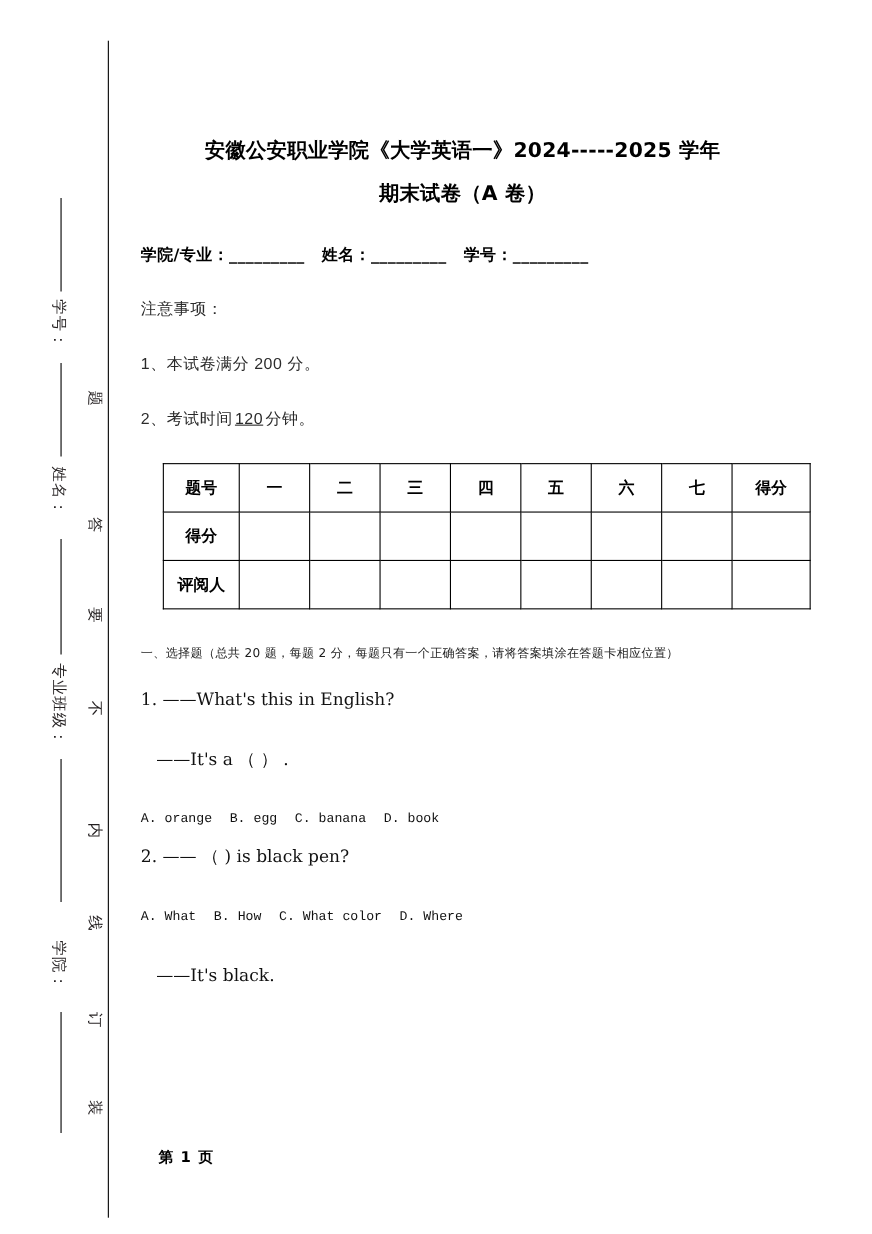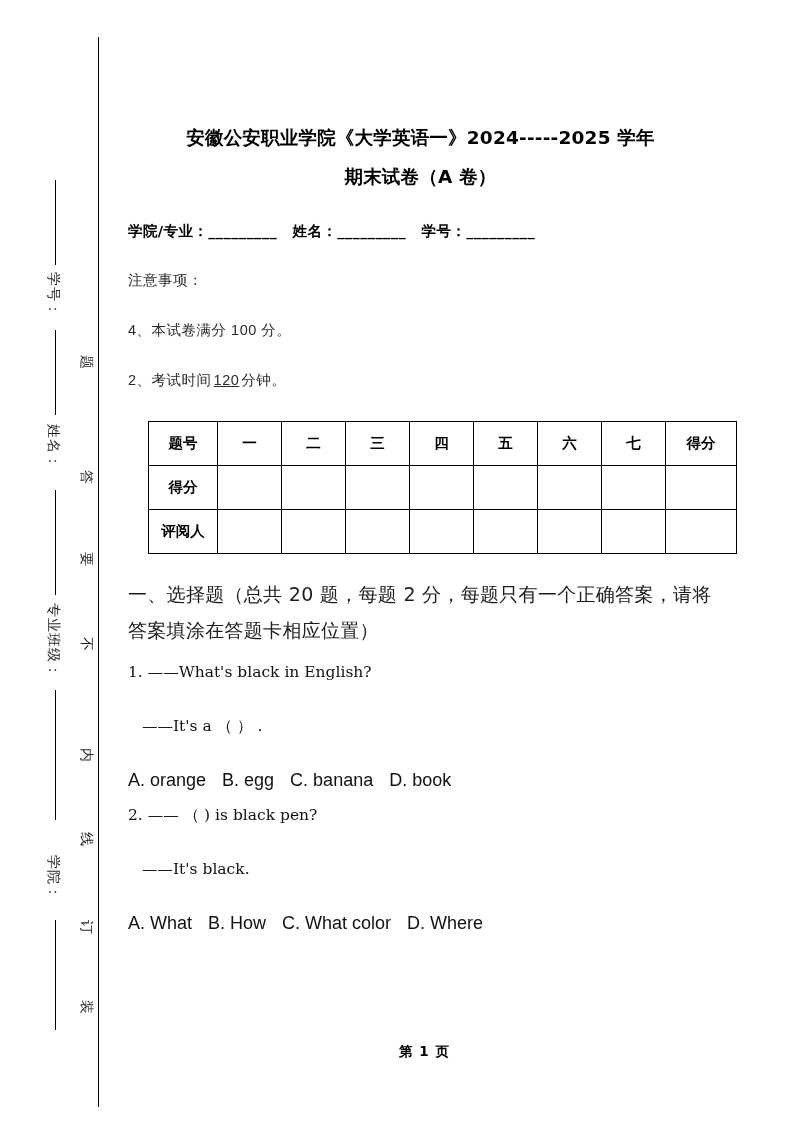--- a/index.html
+++ b/index.html
@@ -122,53 +122,52 @@
     font-weight: bold;
   }
   #score-table td.rowhead { width: 66px; }
   #score-table td.colhead { width: 61px; }
   #score-table td.total   { width: 68px; }
 
   
   #section-heading {
     margin-top: 22px;
     font-family: "DejaVu Sans", sans-serif;
-    font-size: 19px;
+    font-size: 11px;
     line-height: 36px;
     letter-spacing: 0.3px;
     color: #1c1c1c;
   }
 
   .question { margin-top: 13px; }
 
   .q-line {
     font-family: "DejaVu Serif", serif;
     font-size: 15.5px;
     line-height: 22px;
     color: #111111;
     margin-bottom: 32px;
   }
   .q-line:last-child { margin-bottom: 0; }
 
   .q-indent { padding-left: 14px; margin-top: 28px; }
 
   .q-options {
-    font-family: Liberation Sans, sans-serif;
-    font-size: 18px;
+    font-family: Liberation Mono, monospace;
+    font-size: 12px;
     color: #111111;
   }
   .q-options .opt { margin-right: 16px; }
 
   
   #page-footer {
     position: absolute;
-    left: 4px;
+    left: 16px;
     top: 1043px;
     width: 585px;
-    text-align: center;
     font-family: "DejaVu Sans", sans-serif;
     font-size: 13.5px;
     font-weight: bold;
     letter-spacing: 1px;
   }
 </style>
 </head>
 <body>
 
 <div id="binding-margin">
@@ -203,21 +202,21 @@
   </h1>
 
   <div id="student-info">
     <span>学院/专业：</span><span>_________</span><span class="field-gap"></span>
     <span>姓名：</span><span>_________</span><span class="field-gap"></span>
     <span>学号：</span><span>_________</span>
   </div>
 
   <div class="notice-block">
     <div class="notice-line">注意事项：</div>
-    <div class="notice-line">4、本试卷满分 100 分。</div>
+    <div class="notice-line">1、本试卷满分 200 分。</div>
     <div class="notice-line">
       <span>2、考试时间</span><span class="uline">120</span><span>分钟。</span>
     </div>
   </div>
 
   <table id="score-table">
     <tbody>
       <tr>
         <td class="rowhead">题号</td>
         <td class="colhead">一</td>
@@ -252,34 +251,34 @@
         <td></td>
       </tr>
     </tbody>
   </table>
 
   <div id="section-heading">一、选择题（总共 20 题，每题 2 分，每题只有一个正确答案，请将答案填涂在答题卡相应位置）</div>
 
   <div class="question">
     <div class="q-line">
       <span>1.</span>
-      <span>——What's black in English?</span>
+      <span>——What's this in English?</span>
     </div>
     <div class="q-line q-indent">——It's a （   ） .</div>
     <div class="q-line q-options">
       <span class="opt">A. orange</span><span class="opt">B. egg</span><span class="opt">C. banana</span><span class="opt">D. book</span>
     </div>
   </div>
 
   <div class="question">
     <div class="q-line">
       <span>2.</span>
       <span>—— （   ) is black pen?</span>
     </div>
-    <div class="q-line q-indent">——It's black.</div>
     <div class="q-line q-options">
       <span class="opt">A. What</span><span class="opt">B. How</span><span class="opt">C. What color</span><span class="opt">D. Where</span>
     </div>
+    <div class="q-line q-indent">——It's black.</div>
   </div>
 
   <div id="page-footer">第 1 页</div>
 
 </div>
 
 </body></html>

